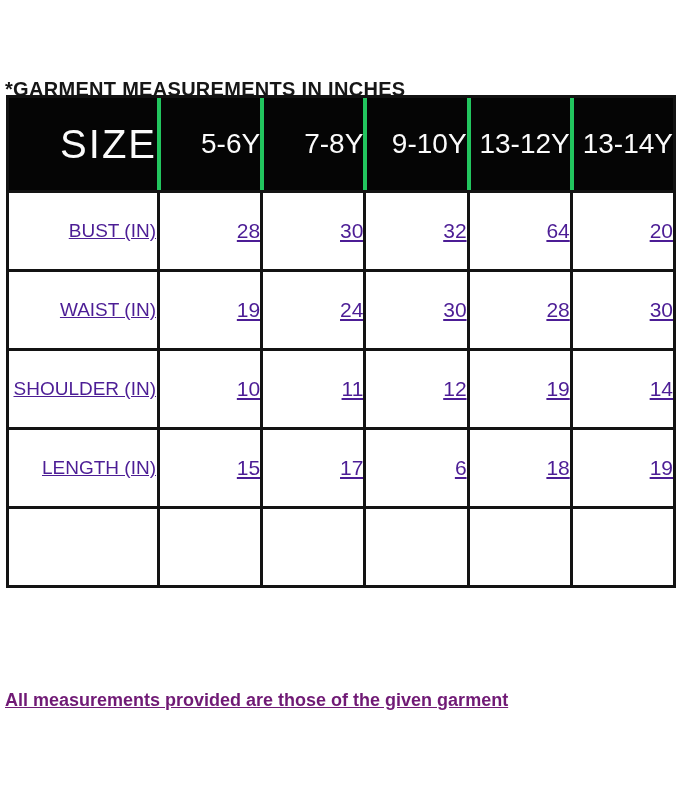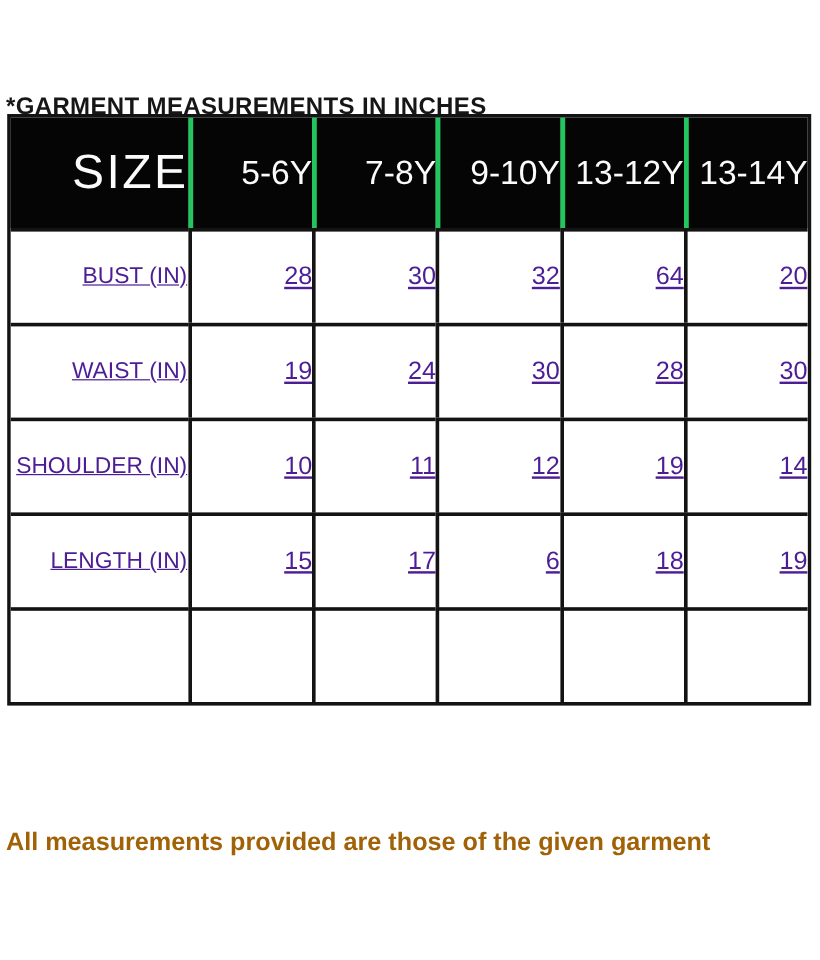--- a/index.html
+++ b/index.html
@@ -65,24 +65,25 @@
     border-left: none;
     font-size: 19px;
     line-height: 1.2;
     white-space: pre-line;
     padding: 0 1px;
   }
   .footnote {
     position: absolute;
     left: 5px;
     top: 690px;
-    font-size: 21px;
+    font-size: 18px;
     font-weight: 700;
-    color: #a16207;
+    color: #701a75;
     white-space: nowrap;
+    text-decoration: underline;
   }
 </style>
 </head>
 <body>
 
 <div class="page">
 
   <div class="chart-title">*GARMENT MEASUREMENTS IN INCHES</div>
 
   <table class="size-table">

